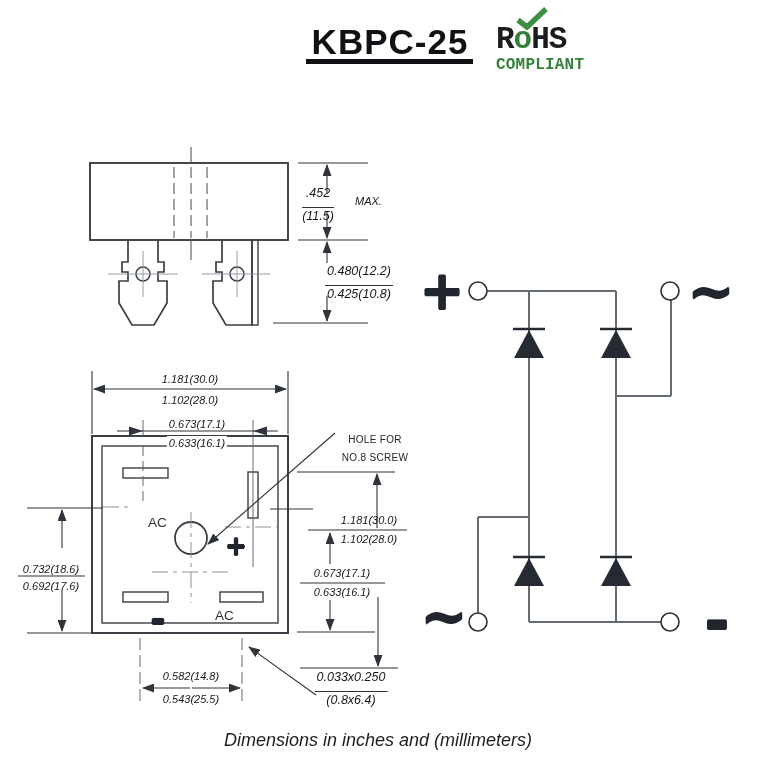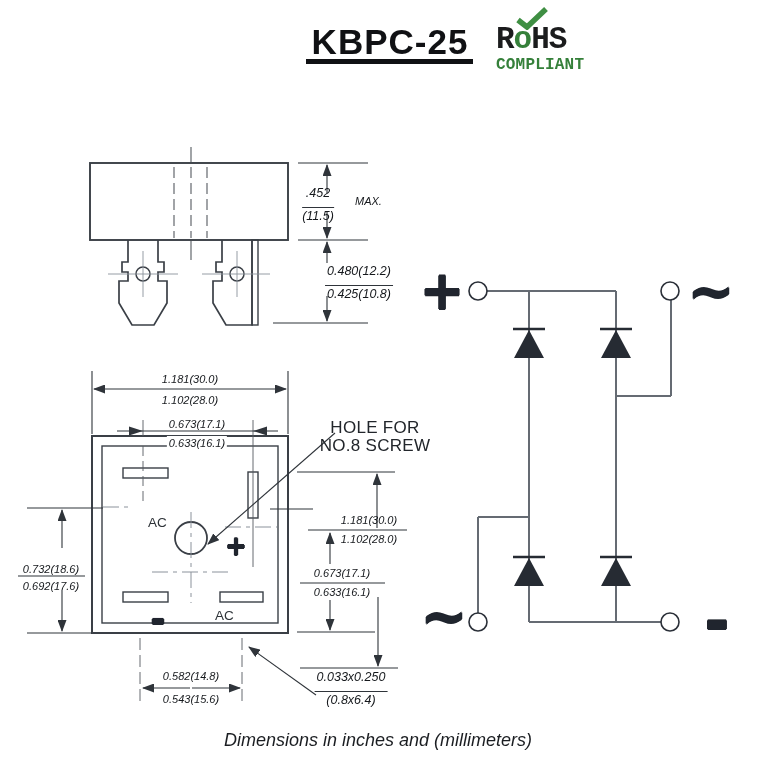--- a/index.html
+++ b/index.html
@@ -13,22 +13,22 @@
   .rohs-word{position:absolute;font-weight:bold;font-size:31px;letter-spacing:-1px;color:#1b1c1d;white-space:nowrap;}
   .rohs-o{color:#35803a;}
   .rohs-compliant{position:absolute;font-weight:bold;font-size:16px;letter-spacing:0.2px;color:#35803a;white-space:nowrap;}
   .dtext{position:absolute;transform:translateX(-50%);font-style:italic;font-size:11px;
          line-height:14px;white-space:nowrap;color:#15181c;}
   .frac{position:absolute;transform:translateX(-50%);text-align:center;font-style:italic;
         font-size:12.5px;line-height:14px;color:#15181c;white-space:nowrap;}
   .frac .ft{border-bottom:1.4px solid #2f343a;padding:0 2px 7px;}
   .frac .fb{padding-top:1px;}
   .label{position:absolute;font-size:13.5px;color:#2e3338;white-space:nowrap;}
-  .note{position:absolute;transform:translateX(-50%);font-size:17px;letter-spacing:0.3px;
-        color:#22262b;white-space:nowrap;}
+  .note{position:absolute;transform:translateX(-50%);font-size:10px;letter-spacing:0.3px;
+        color:#22262b;white-space:nowrap;margin-top:16px;}
   .sym{position:absolute;transform:translateX(-50%);font-weight:bold;color:#20252e;
        font-family:"DejaVu Sans",sans-serif;white-space:nowrap;
        text-shadow:0.7px 0 0 #20252e,-0.7px 0 0 #20252e,0 0.7px 0 #20252e,0 -0.7px 0 #20252e;}
   .caption{position:absolute;transform:translateX(-50%);font-style:italic;font-size:18px;color:#1b1e22;white-space:nowrap;}
   .whitebg{background:#fff;padding:0 2px;}
 </style>
 </head>
 <body>
 
 <div class="page">
@@ -188,21 +188,21 @@
 
   <div class="dtext" style="left:51px;top:562px;">0.732(18.6)</div>
   <div class="dtext" style="left:51px;top:579px;">0.692(17.6)</div>
 
   <div class="dtext" style="left:369px;top:513px;">1.181(30.0)</div>
   <div class="dtext" style="left:369px;top:532px;">1.102(28.0)</div>
   <div class="dtext" style="left:342px;top:566px;">0.673(17.1)</div>
   <div class="dtext" style="left:342px;top:585px;">0.633(16.1)</div>
 
   <div class="dtext" style="left:191px;top:669px;">0.582(14.8)</div>
-  <div class="dtext" style="left:191px;top:692px;">0.543(15.6)</div>
+  <div class="dtext" style="left:191px;top:692px;">0.543(25.5)</div>
 
   <div class="frac" style="left:351px;top:670px;">
     <div class="ft">0.033x0.250</div>
     <div class="fb">(0.8x6.4)</div>
   </div>
 
   <div class="note" style="left:375px;top:418px;">HOLE FOR</div>
   <div class="note" style="left:375px;top:436px;">NO.8 SCREW</div>
 
   <div class="label" style="left:148px;top:515px;">AC</div>

